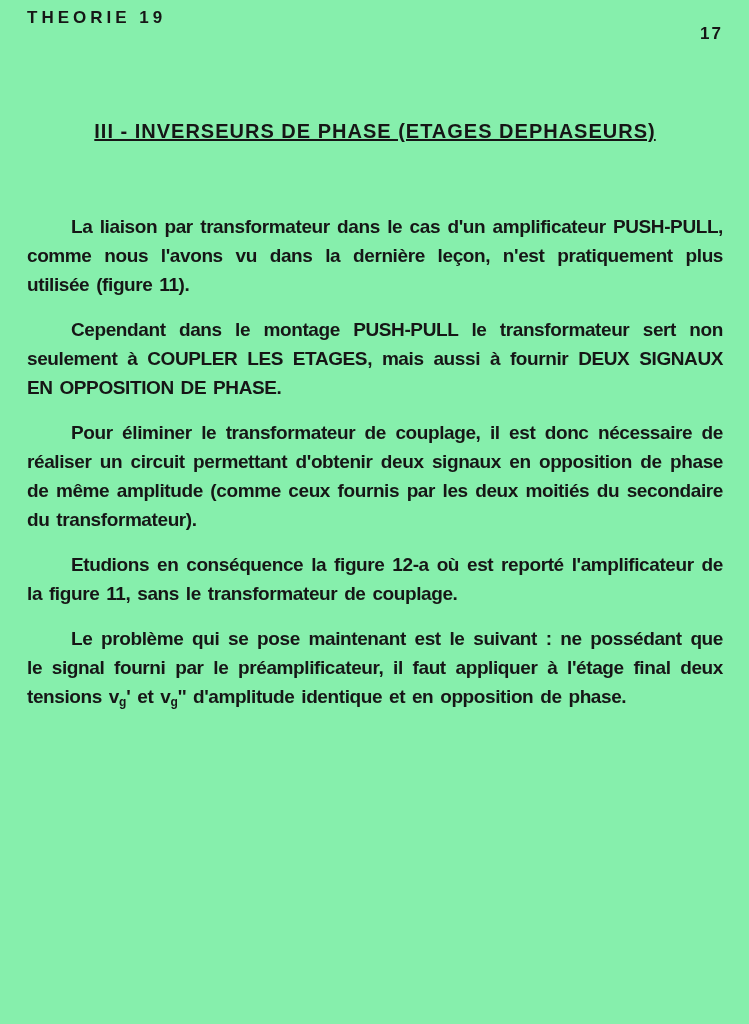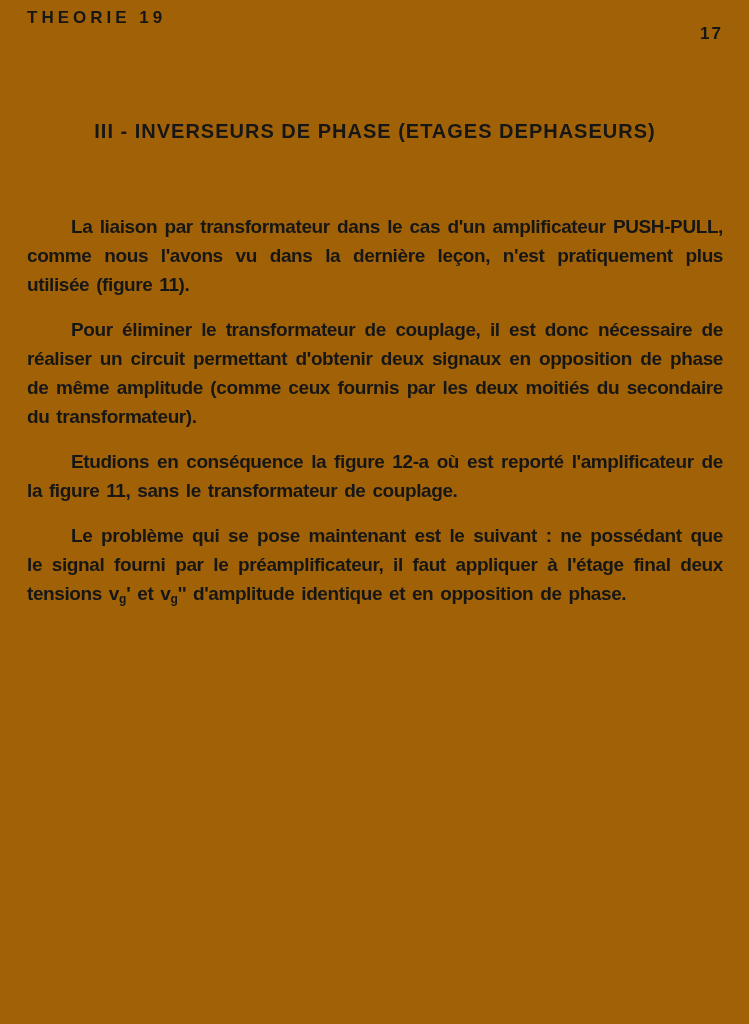--- a/index.html
+++ b/index.html
@@ -5,21 +5,21 @@
   html, body {
     margin: 0;
     padding: 0;
     background: #ffffff;
   }
   .page {
     position: relative;
     width: 749px;
     height: 1024px;
     box-sizing: border-box;
-    background: #a16207;
+    background: #86efac;
     color: #161616;
     font-family: "Liberation Sans", "DejaVu Sans", sans-serif;
     font-weight: 700;
     padding: 8px 26px 4px 27px;
     overflow: hidden;
   }
   .header {
     display: flex;
     justify-content: space-between;
     align-items: flex-start;
@@ -34,20 +34,21 @@
     margin-top: 16px;
   }
   h1.title {
     margin: 75px 0 0 0;
     text-align: center;
     font-size: 20px;
     font-weight: 700;
     line-height: 24px;
     letter-spacing: 1px;
     white-space: nowrap;
+    text-decoration: underline;
   }
   .content {
     margin-top: 69px;
   }
   p.para {
     margin: 0 0 16px 0;
     font-size: 19px;
     line-height: 29px;
     text-align: justify;
     text-indent: 44px;
@@ -71,18 +72,19 @@
 
   <div class="header">
     <span class="running-title">THEORIE 19</span>
     <span class="page-number">17</span>
   </div>
 
   <h1 class="title">III - INVERSEURS DE PHASE (ETAGES DEPHASEURS)</h1>
 
   <div class="content">
     <p class="para">La liaison par transformateur dans le cas d'un amplificateur PUSH-PULL, comme nous l'avons vu dans la dernière leçon, n'est pratiquement plus utilisée (figure 11).</p>
+    <p class="para">Cependant dans le montage PUSH-PULL le transformateur sert non seulement à COUPLER LES ETAGES, mais aussi à fournir DEUX SIGNAUX EN OPPOSITION DE PHASE.</p>
     <p class="para">Pour éliminer le transformateur de couplage, il est donc nécessaire de réaliser un circuit permettant d'obtenir deux signaux en opposition de phase de même amplitude (comme ceux fournis par les deux moitiés du secondaire du transformateur).</p>
     <p class="para">Etudions en conséquence la figure 12-a où est reporté l'amplificateur de la figure 11, sans le transformateur de couplage.</p>
     <p class="para">Le problème qui se pose maintenant est le suivant : ne possédant que le signal fourni par le préamplificateur, il faut appliquer à l'étage final deux tensions v<sub>g</sub>' et v<sub>g</sub>'' d'amplitude identique et en opposition de phase.</p>
   </div>
 
 </div>
 
 </body></html>

